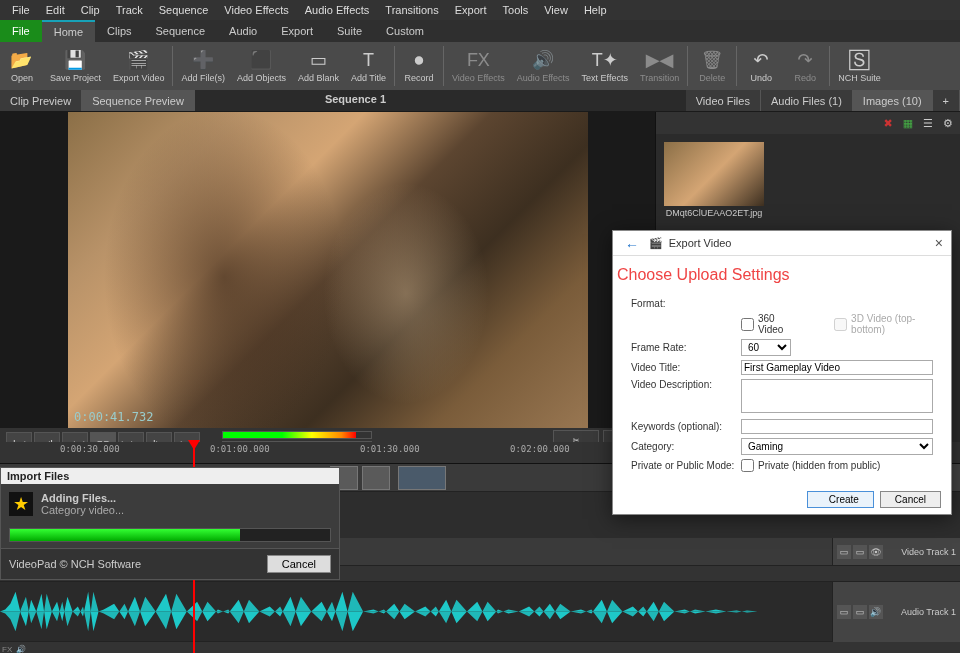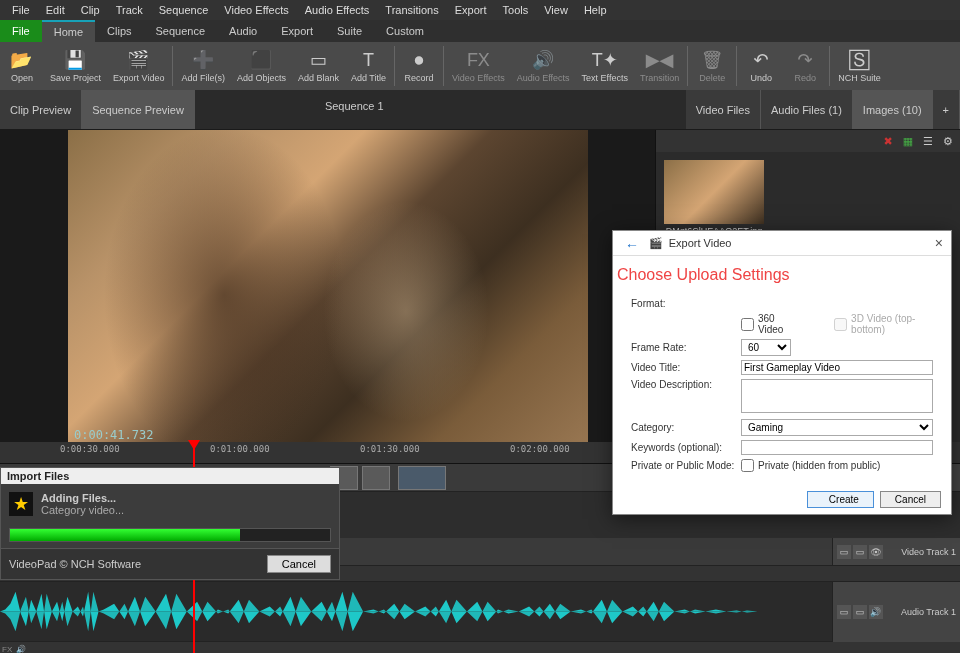--- a/index.html
+++ b/index.html
@@ -15,24 +15,24 @@
   .ribbon-tabs .tab.file { background: #1a8c1a; color: #fff; }
   .ribbon-tabs .tab.active { background: #4a4a4a; border-top: 2px solid #17a2b8; }
 
   
   .toolbar { background: #4a4a4a; height: 48px; display: flex; align-items: center; padding: 2px 0; }
   .tool { display: flex; flex-direction: column; align-items: center; justify-content: center; padding: 0 6px; font-size: 9px; color: #ccc; height: 100%; min-width: 44px; }
   .tool .ico { width: 22px; height: 22px; display: flex; align-items: center; justify-content: center; font-size: 18px; margin-bottom: 2px; }
   .tool-sep { width: 1px; background: #666; height: 40px; margin: 0 2px; }
 
   
-  .preview-tabs { background: #2a2a2a; height: 40px; display: flex; align-items: stretch; border-bottom: 1px solid #1a1a1a; }
+  .preview-tabs { background: #2a2a2a; height: 22px; display: flex; align-items: stretch; border-bottom: 1px solid #1a1a1a; }
   .preview-tabs .ptab { padding: 3px 10px; font-size: 11px; background: #3a3a3a; border-right: 1px solid #555; color: #ccc; display:flex; align-items:center;}
   .preview-tabs .ptab.active { background: #555; }
-  .preview-tabs .seqname { flex: 0 0 auto; margin-left: 120px; padding: 10px 10px; color: #ccc; }
+  .preview-tabs .seqname { flex: 0 0 auto; margin-left: 120px; padding: 3px 10px; color: #ccc; font-weight: bold; }
   .preview-tabs .right-tabs { margin-left: auto; display: flex; }
 
   
   .main { display: flex; height: 350px; }
   .preview-area { width: 655px; background: #1a1a1a; position: relative; }
   .video-frame { position: absolute; left: 68px; top: 0; width: 520px; height: 330px; background: linear-gradient(135deg,#8b6f47 0%,#b89268 20%,#d4a574 35%,#5c4530 50%,#3d2f20 65%,#7a5c3a 80%,#9b7954 100%); overflow:hidden;}
   .video-frame::before{content:"";position:absolute;inset:0;background:radial-gradient(ellipse 200px 280px at 30% 50%,rgba(60,40,25,.7) 0%,transparent 60%),radial-gradient(ellipse 150px 200px at 65% 55%,rgba(230,200,160,.4) 0%,transparent 55%);}
   .timecode { position: absolute; bottom: 38px; left: 74px; color: #9cc; font-size: 12px; font-family: monospace; }
   .transport { position: absolute; bottom: 0; left: 0; right: 0; height: 34px; background: #333; display: flex; align-items: center; padding: 0 6px; gap: 2px; }
   .tbtn { width: 26px; height: 26px; background: #444; border: 1px solid #555; display: flex; align-items: center; justify-content: center; color: #ccc; font-size: 12px; }
@@ -375,26 +375,26 @@
     </div>
     <div class="row">
       <label>Video Title:</label>
       <div class="field"><input type="text" value="First Gameplay Video" style=""></div>
     </div>
     <div class="row" style="align-items:flex-start;">
       <label>Video Description:</label>
       <div class="field"><textarea style=""></textarea></div>
     </div>
     <div class="row">
+      <label>Keywords (optional):</label>
+      <div class="field"><input type="text" value="" style=""></div>
+    </div>
+    <div class="row">
       <label>Category:</label>
       <div class="field"><select><option>Gaming</option></select></div>
-    </div>
-    <div class="row">
-      <label>Keywords (optional):</label>
-      <div class="field"><input type="text" value="" style=""></div>
     </div>
     <div class="row">
       <label>Private or Public Mode:</label>
       <div class="field checkbox">
           <input type="checkbox" style="">
           <span>Private (hidden from public)</span>
         </div>
     </div>
   </div>
   <div class="btns">

